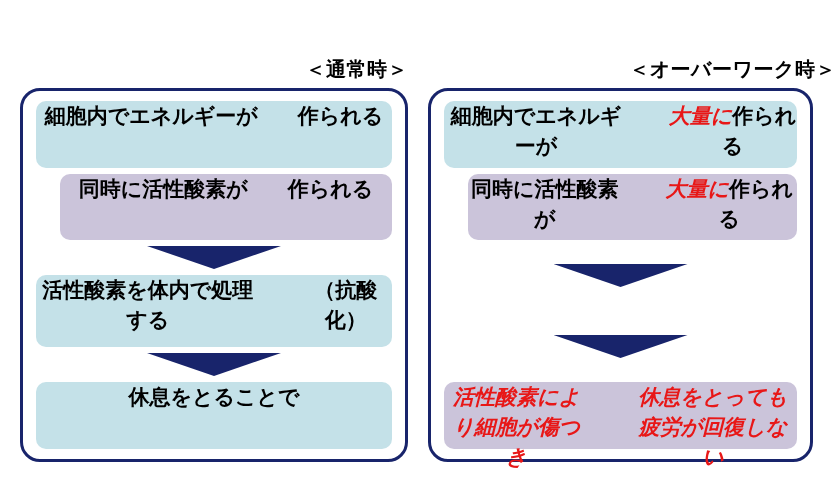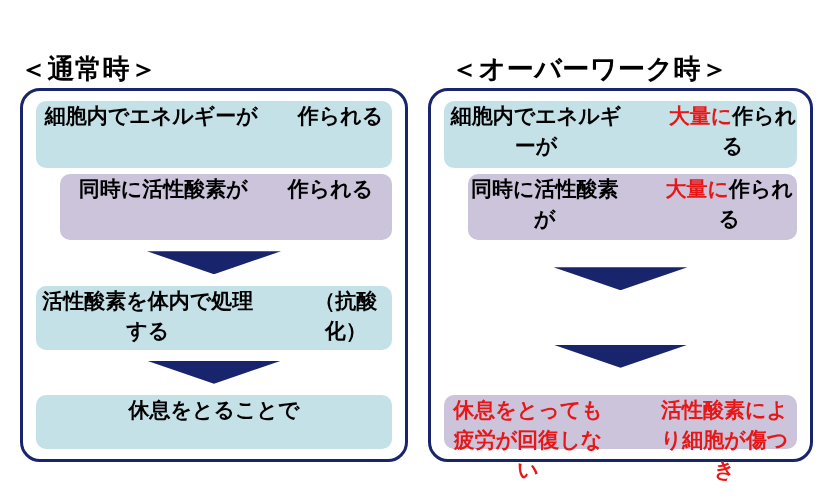--- a/index.html
+++ b/index.html
@@ -10,22 +10,22 @@
   }
   .canvas {
     position: relative;
     width: 840px; height: 502px;
     background: var(--bg, #ffffff);
     overflow: hidden;
   }
   .col-title {
     position: absolute;
     top: 54px; height: 30px;
-    text-align: left;
-    font-size: 27px;
+    text-align: right;
+    font-size: 20px;
     font-weight: bold;
     color: var(--text, #000);
     line-height: 30px;
     letter-spacing: 0.5px;
   }
   .col-title.left  { left: 20px;  width: 388px; }
   .col-title.right { left: 451px; width: 385px; }
 
   .panel {
     position: absolute;
@@ -50,35 +50,35 @@
     font-size: 21px;
     line-height: 30px;
     color: var(--text, #000);
     flex: none;
     gap: 40px;
   }
   .fbox.blue   { background: var(--light-blue, #c4e1e8); }
   .fbox.purple { background: var(--light-purple, #cbc4da); }
   .b1 { height: 67px; margin-bottom: 6px; }
   .b2 { height: 66px; margin-left: 24px; }
-  .b3 { height: 64px; }
-  .b4 { height: 54px; }
+  .b3 { height: 72px; }
+  .b4 { height: 67px; }
 
   .arrow-zone {
     flex: 1;
     display: flex;
     align-items: center;
     justify-content: center;
   }
   .arrow {
     width: 134px; height: 23px;
     background: var(--navy, #18246b);
     clip-path: polygon(0 0, 100% 0, 50% 100%);
   }
-  .red { color: var(--red, #e81717); }
+  .red { color: var(--red, #e81717); font-style: italic; }
 </style>
 </head>
 <body>
 
 <div class="canvas">
 
   <div class="col-title left">＜通常時＞</div>
   <div class="col-title right">＜オーバーワーク時＞</div>
 
   <div class="panel left">
@@ -118,18 +118,18 @@
         <span class="red">大量に</span><span>作られる</span>
       </div>
     </div>
     <div class="arrow-zone">
       <div class="arrow"></div>
     </div>
     <div class="arrow-zone">
       <div class="arrow"></div>
     </div>
     <div class="fbox purple b4">
+      <div class="red">活性酸素により細胞が傷つき</div>
       <div class="red">休息をとっても疲労が回復しない</div>
-      <div class="red">活性酸素により細胞が傷つき</div>
     </div>
   </div>
 
 </div>
 
 </body></html>

